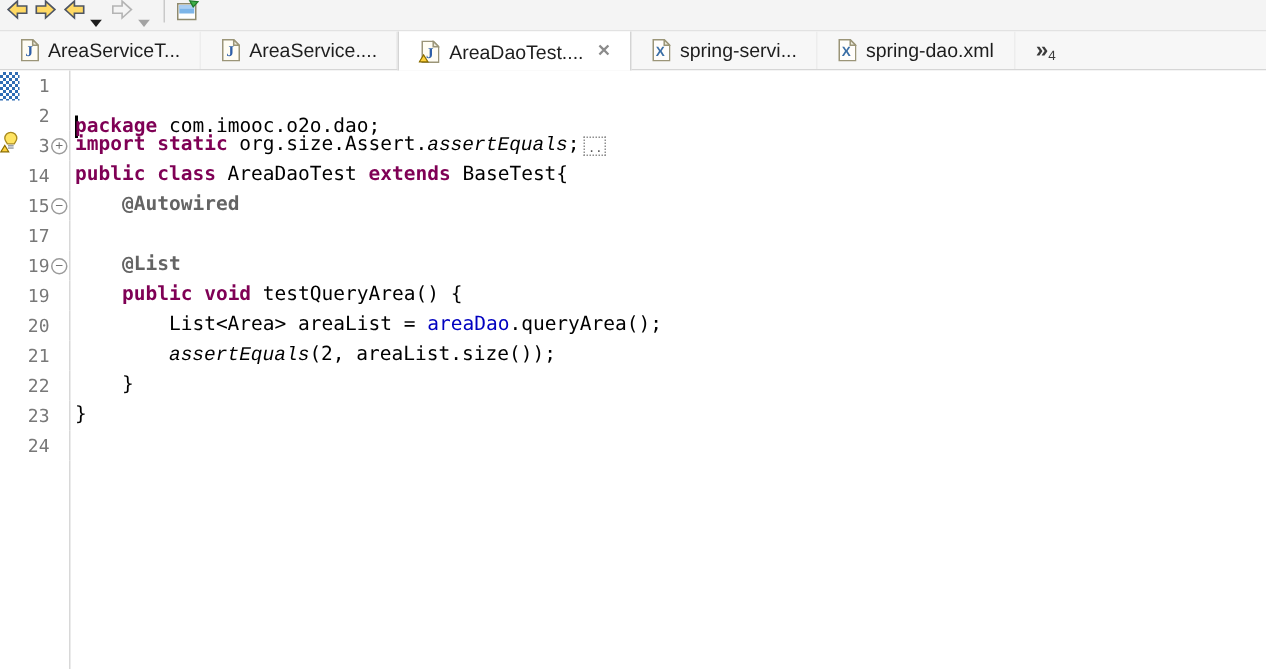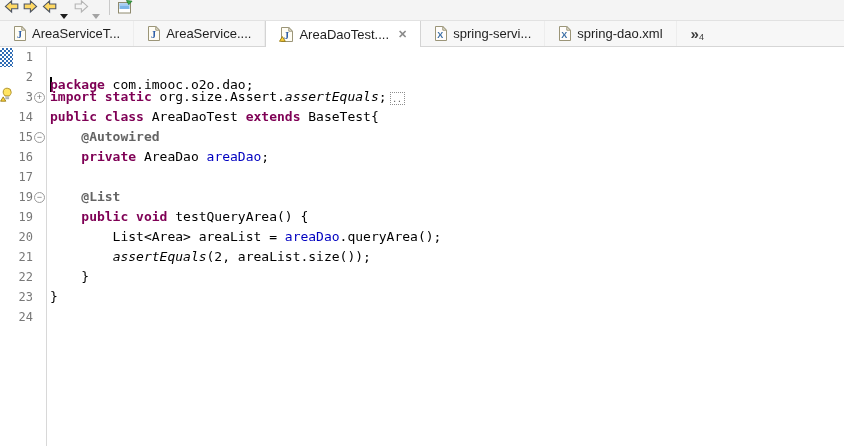--- a/index.html
+++ b/index.html
@@ -48,21 +48,21 @@
   .cursor{display:inline-block;width:2px;height:15px;background:#000;
           vertical-align:text-bottom;margin-right:-2px;}
   .foldbox{display:inline-block;width:13px;height:11px;border:1px dotted #8f8f8f;
            margin-left:3px;vertical-align:-1px;font-size:8px;line-height:13px;
            text-align:center;color:#555;}
 
   .t-kw{color:var(--c-keyword,#7f0055);font-weight:bold;}
   .t-pl{color:var(--c-code_text,#000);}
   .t-ann{color:var(--c-annotation,#646464);font-weight:bold;}
   .t-field{color:var(--c-field_reference,#0000c0);}
-  .t-static{color:var(--c-code_text,#000);font-style:italic;}
+  .t-static{color:var(--c-code_text,#000);font-style:italic;font-family:Liberation Mono, monospace;}
 </style>
 </head>
 <body>
 
 <div id="app">
   <div class="toolbar" id="toolbar">
       <span class="tb-btn">
         <span><svg width="15" height="14" viewBox="0 0 15 14">
             <path d="M7.6 0.8 L1.4 6.4 7.6 12 7.6 8.8 13.8 8.8 13.8 4 7.6 4 Z" fill="#FFD964" stroke="#4e5563" stroke-width="1.1"></path>
           </svg></span>
@@ -193,26 +193,20 @@
       <div class="row">
         <div class="ann"></div>
         <div class="lnum">15</div>
         <div class="foldc">
           <span class="fold-circle">−</span>
         </div>
         <div class="codecell"><span class="t-pl">    </span><span class="t-ann">@Autowired</span></div>
       </div>
       <div class="row">
         <div class="ann"></div>
-        <div class="lnum">16</div>
-        <div class="foldc"></div>
-        <div class="codecell"><span class="t-pl">    </span><span class="t-kw">private</span><span class="t-pl"> AreaDao </span><span class="t-field">areaDao</span><span class="t-pl">;</span></div>
-      </div>
-      <div class="row">
-        <div class="ann"></div>
         <div class="lnum">17</div>
         <div class="foldc"></div>
         <div class="codecell"></div>
       </div>
       <div class="row">
         <div class="ann"></div>
         <div class="lnum">19</div>
         <div class="foldc">
           <span class="fold-circle">−</span>
         </div>

